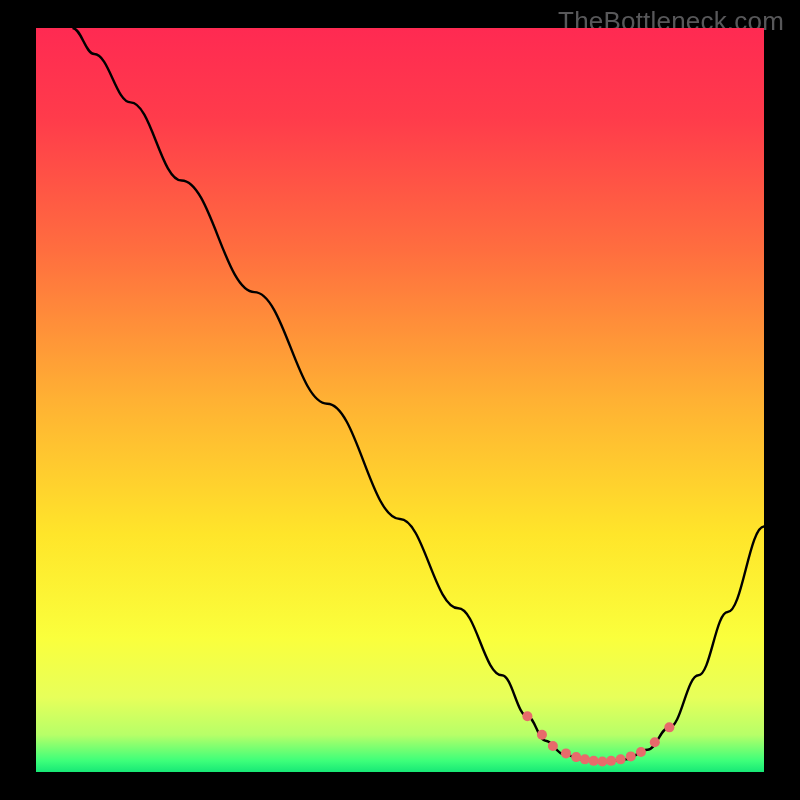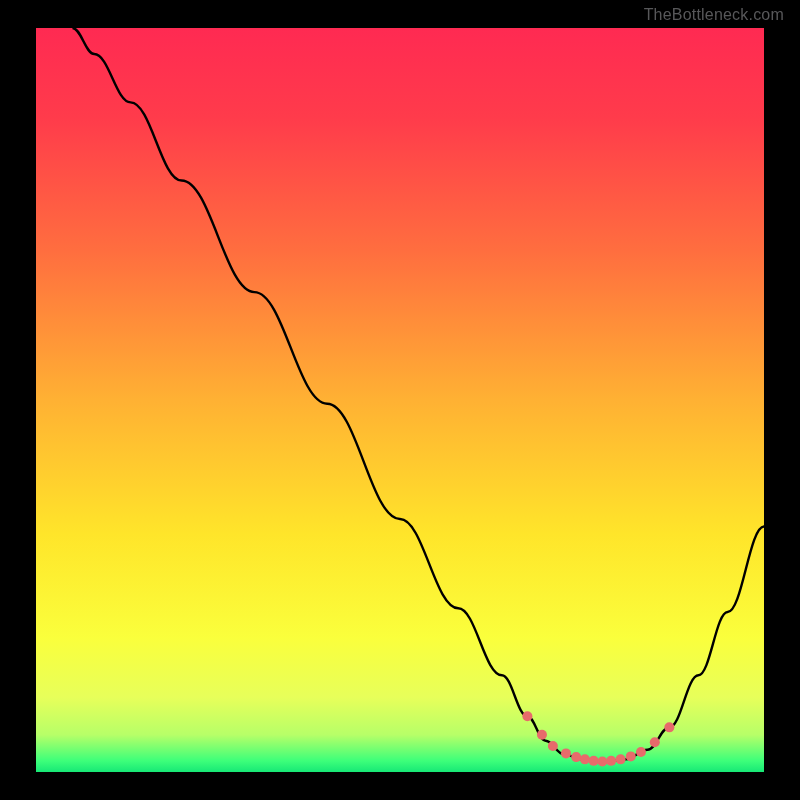--- a/index.html
+++ b/index.html
@@ -15,21 +15,21 @@
     left: 36px;
     top: 28px;
     width: 728px;
     height: 744px;
   }
   .watermark {
     position: absolute;
     top: 6px;
     right: 16px;
     font-family: Arial, Helvetica, sans-serif;
-    font-size: 16px;
+    font-size: 26px;
     color: #58585a;
     letter-spacing: 0.2px;
     font-weight: 500;
     margin-left: 47px;
   }
   svg {
     display: block;
   }
 </style>
 </head>

